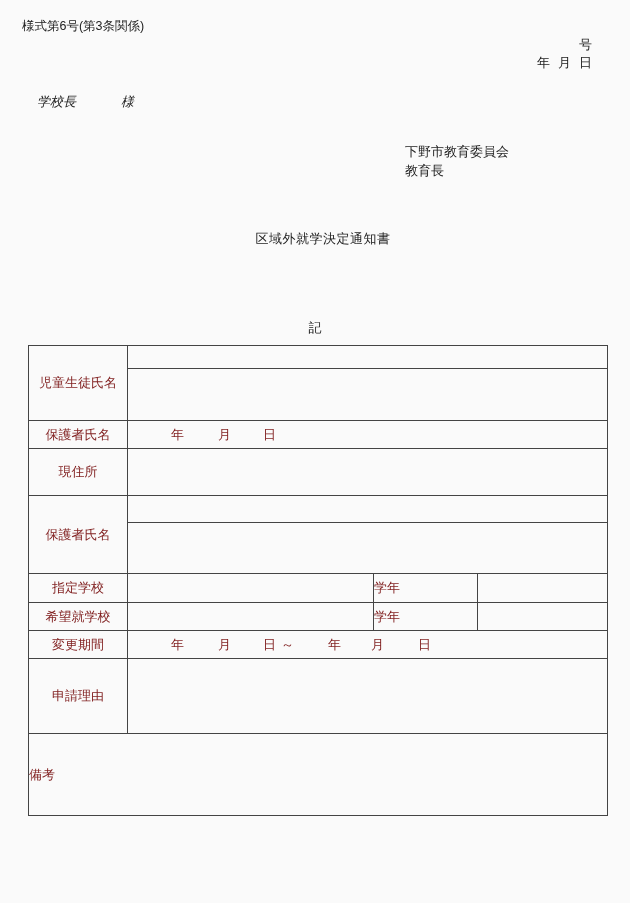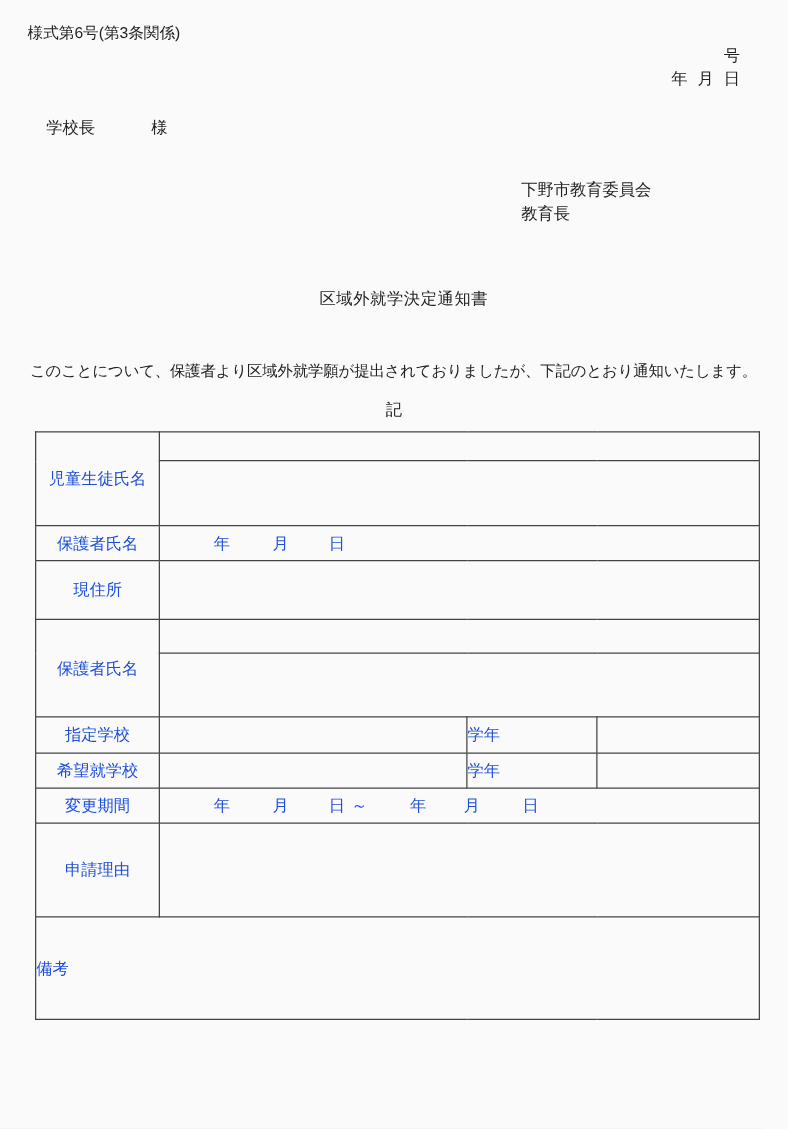--- a/index.html
+++ b/index.html
@@ -15,34 +15,34 @@
     font-size:13px;
     overflow:hidden;
     margin:0 auto;
   }
   .abs{position:absolute;white-space:nowrap;}
 
   .form-number{left:22px;top:18px;font-size:12.5px;}
   .doc-number{right:38px;top:36px;}
   .date-line{right:38px;top:54px;}
   .date-line .sp{display:inline-block;width:8px;}
-  .addressee{left:37px;top:93px;}
+  .addressee{left:37px;top:93px;font-style:italic;}
   .addressee .honorific{margin-left:45px;}
-  .sender{left:405px;top:142px;line-height:19px;white-space:nowrap;margin-left:12px;}
+  .sender{left:405px;top:142px;line-height:19px;white-space:nowrap;}
   .doc-title{left:16px;right:0;top:230px;text-align:center;letter-spacing:0.5px;}
   .body-text{left:24px;top:289px;font-size:12.3px;letter-spacing:-0.1px;}
   .ki{left:0;right:0;top:319px;text-align:center;}
 
   table.form{
     position:absolute;left:28px;top:345px;
     width:579px;height:470px;
     border-collapse:collapse;
     table-layout:fixed;
     font-size:13px;
-    color:#1d4ed8;
+    color:#7f1d1d;
   }
   table.form td{
     border:1px solid #444;
     padding:0;
     vertical-align:middle;
     overflow:hidden;
   }
   td.lbl{text-align:center;}
   td.val{text-align:left;}
   td.center{text-align:left;}
@@ -69,21 +69,20 @@
 
   <div class="abs addressee"><span>学校長</span><span class="honorific">様</span></div>
 
   <div class="abs sender">
     <div>下野市教育委員会</div>
     <div>教育長</div>
   </div>
 
   <div class="abs doc-title">区域外就学決定通知書</div>
 
-  <div class="abs body-text">このことについて、保護者より区域外就学願が提出されておりましたが、下記のとおり通知いたします。</div>
 
   <div class="abs ki">記</div>
 
   <table class="form">
     <colgroup>
       <col style="width:99px">
         <col style="width:246px">
         <col style="width:104px">
         <col style="width:130px">
     </colgroup>

